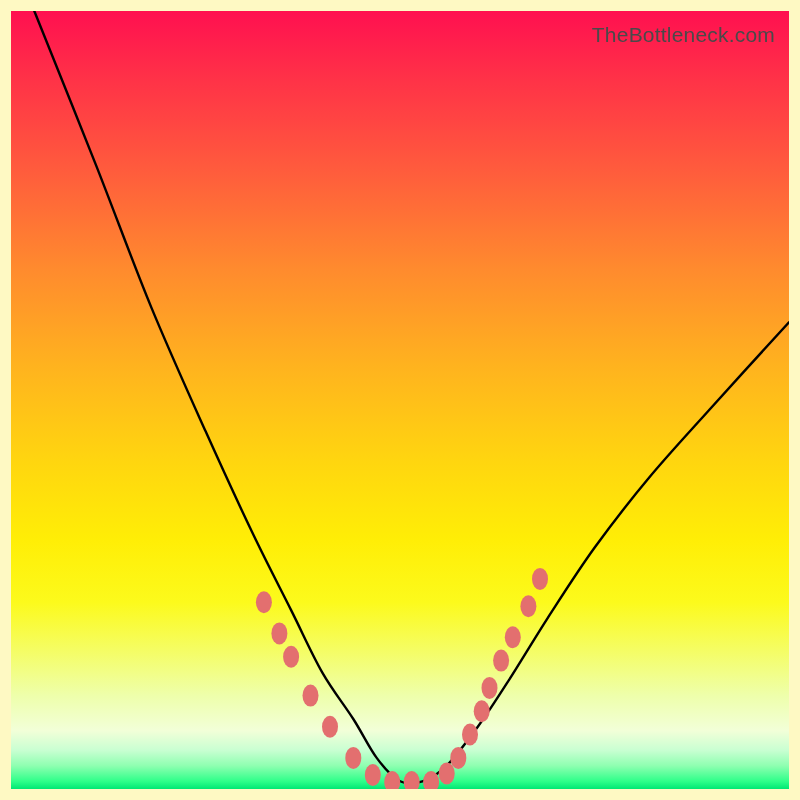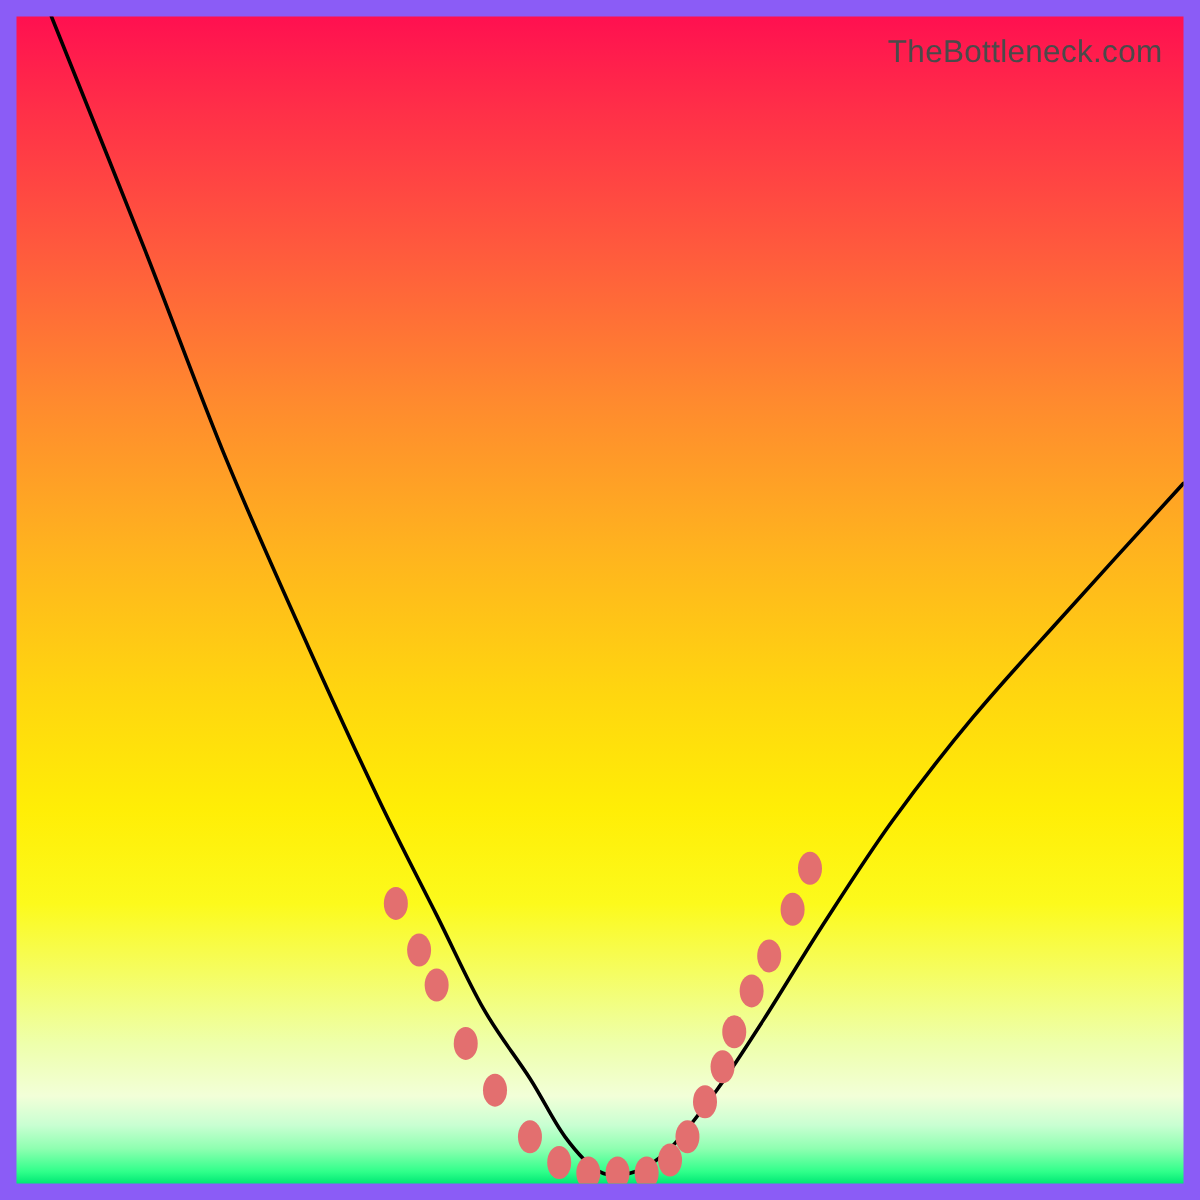--- a/index.html
+++ b/index.html
@@ -10,21 +10,21 @@
     overflow: hidden;
     background: #000;
     font-family: Arial, Helvetica, sans-serif;
   }
   .frame {
     position: absolute;
     top: 0;
     left: 0;
     width: 800px;
     height: 800px;
-    background: #8b5cf6;
+    background: #fef9c3;
     text-align: center;
   }
   .plot {
     position: absolute;
     top: 11px;
     left: 11px;
     width: 778px;
     height: 778px;
     
     background: linear-gradient(

